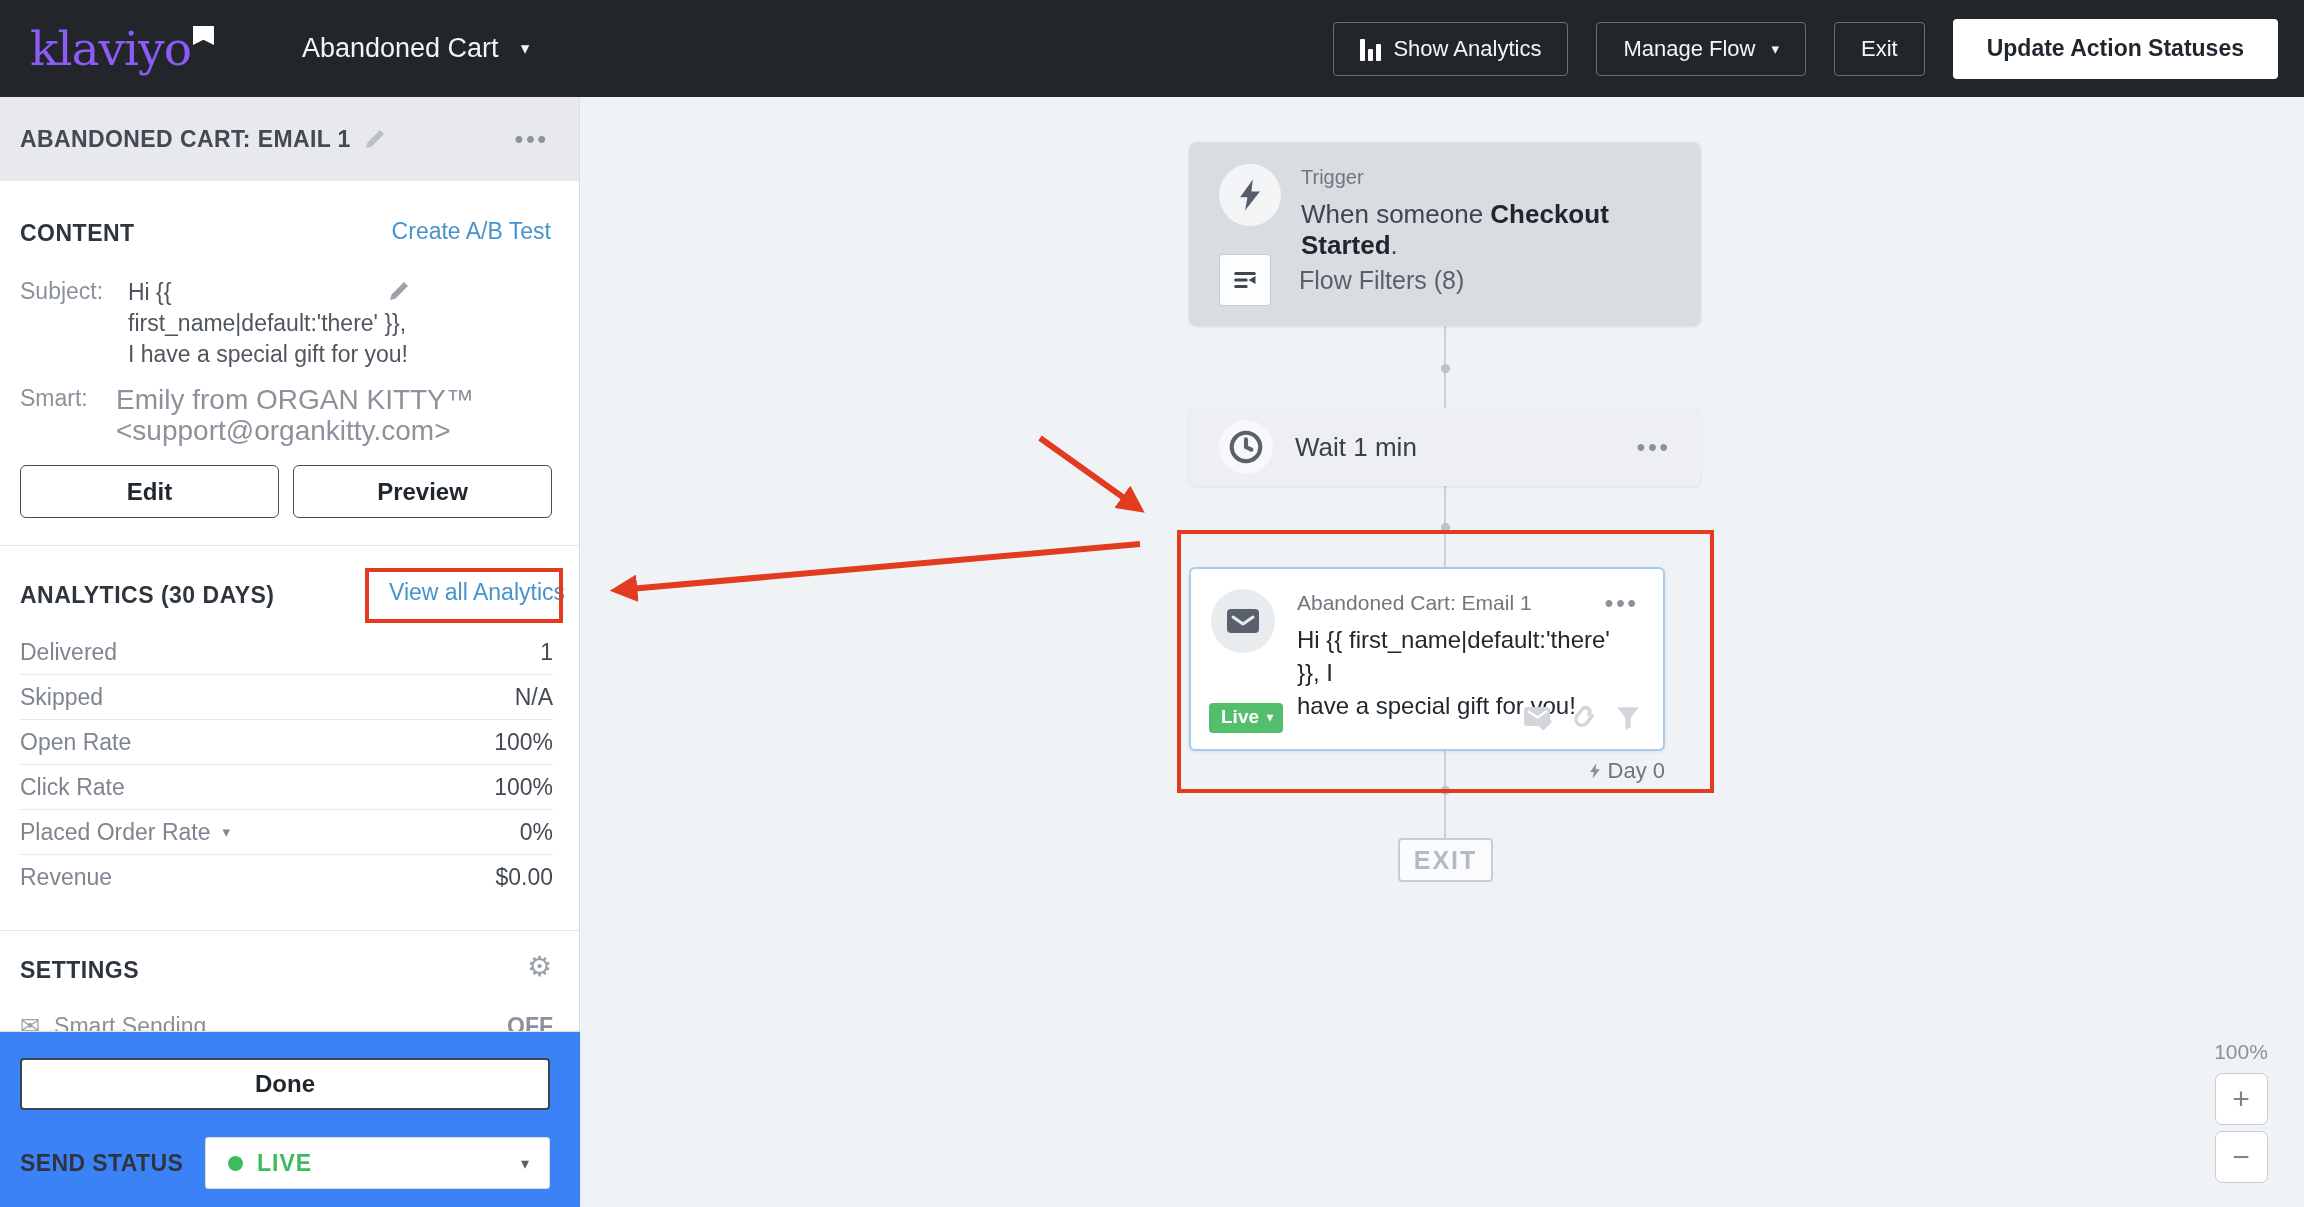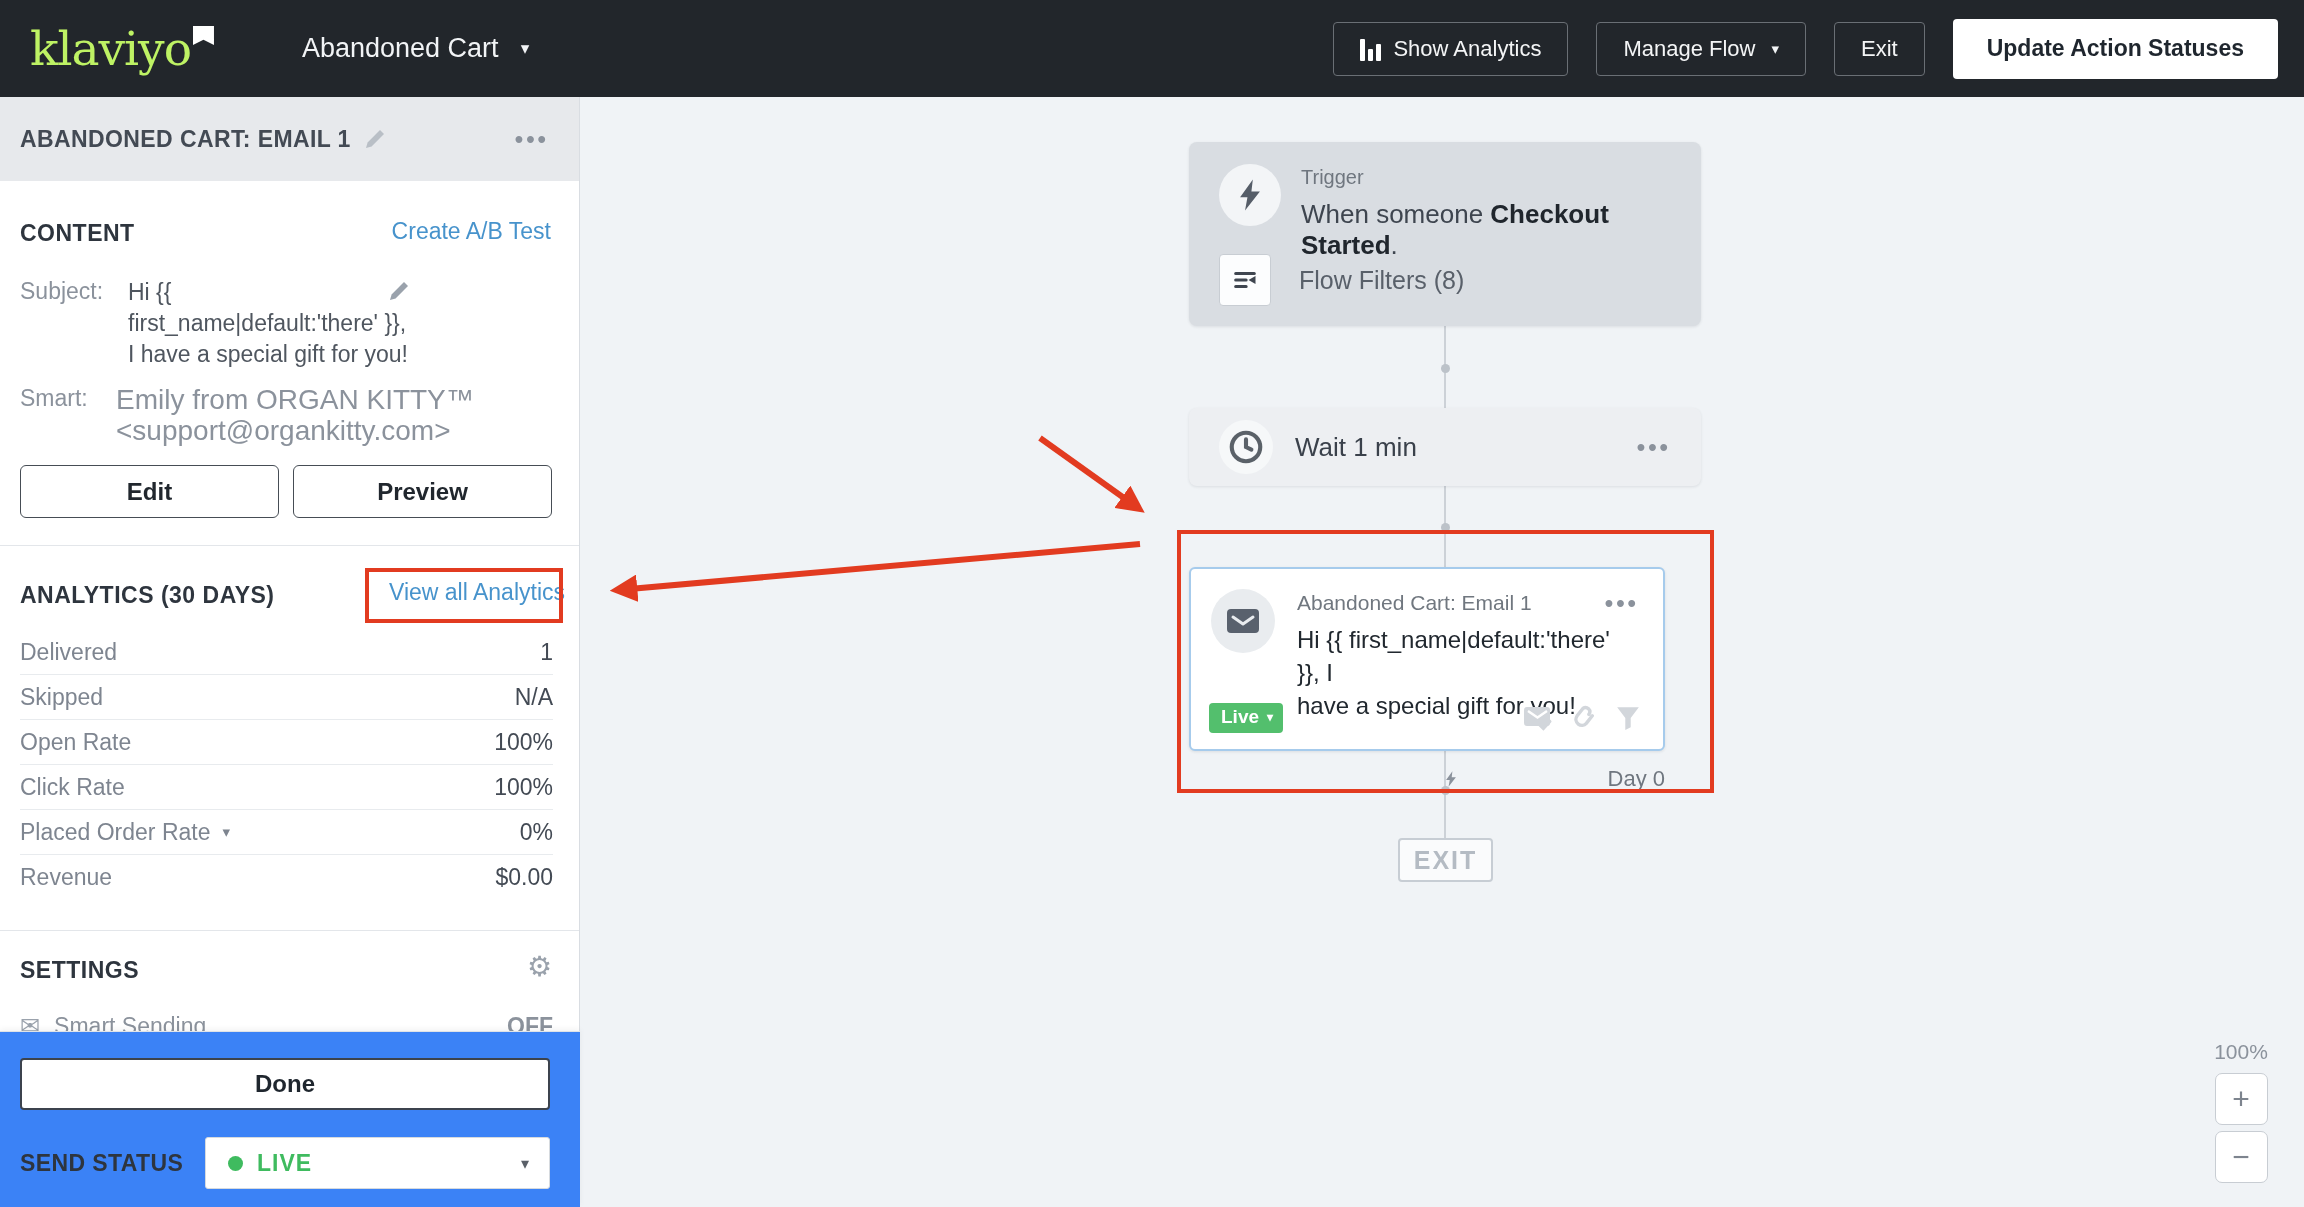--- a/index.html
+++ b/index.html
@@ -10,21 +10,21 @@
     background:#f0f3f6; color:#3e454f;
   }
 
   
   .topbar {
     position:absolute; top:0; left:0; width:2304px; height:97px;
     background:#22262b; display:flex; align-items:center; z-index:100;
   }
   .logo { display:inline-flex; align-items:flex-start; margin-left:30px; cursor:pointer; }
   .logo-text {
-    font-family:"DejaVu Serif", serif; font-size:47px; color:#bef264;
+    font-family:"DejaVu Serif", serif; font-size:47px; color:#8b5cf6;
     letter-spacing:-1px; line-height:1;
   }
   .logo-flag {
     width:21px; height:19px; background:#fff; margin-left:2px; margin-top:1px;
     clip-path:polygon(0 0,100% 0,100% 100%,50% 72%,0 100%);
   }
   .flow-title-wrap { display:flex; align-items:center; margin-left:88px; cursor:pointer; }
   .flow-title { font-size:27px; color:#f2f4f6; font-weight:400; }
   .caret { display:inline-block; color:#f2f4f6; font-size:17px; margin-left:22px; }
   .topbar-right { position:absolute; right:26px; top:0; height:97px; display:flex; align-items:center; gap:28px; }
@@ -161,21 +161,21 @@
   .email-subject span { display:block; }
   .email-foot { position:absolute; left:18px; right:22px; bottom:16px; display:flex; align-items:center; }
   .live-badge {
     background:#53bf6d; color:#fff; font-size:19px; font-weight:700;
     border-radius:4px; padding:3px 10px 5px 12px; display:inline-flex; align-items:center; gap:8px; cursor:pointer;
   }
   .live-badge .caret { color:#fff; font-size:12px; margin-left:0; }
   .email-icons { margin-left:auto; display:flex; align-items:center; gap:18px; }
 
   .day-label { position:absolute; top:758px; left:1444px; width:221px; text-align:right;
-    font-size:22px; color:#6f767f; display:flex; justify-content:space-between; align-items:center; gap:6px; z-index:10;margin-top:8px; }
+    font-size:22px; color:#6f767f; display:flex; justify-content:flex-end; align-items:center; gap:6px; z-index:10; }
 
   .exit-node {
     position:absolute; left:1398px; top:838px; width:95px; height:44px;
     background:#fafbfc; border:2px solid #c7cdd4; border-radius:4px;
     display:flex; align-items:center; justify-content:center;
     font-size:25px; font-weight:700; color:#b4bbc3; letter-spacing:2px; z-index:10; cursor:pointer;
   }
 
   
   .anno-box { position:absolute; border:4px solid #e23b20; z-index:40; pointer-events:none; }

